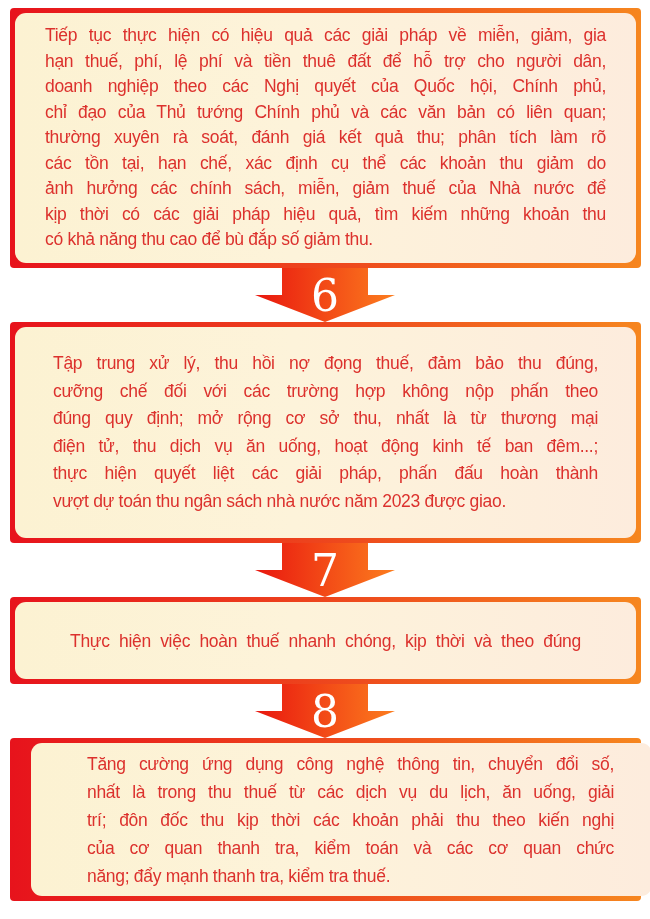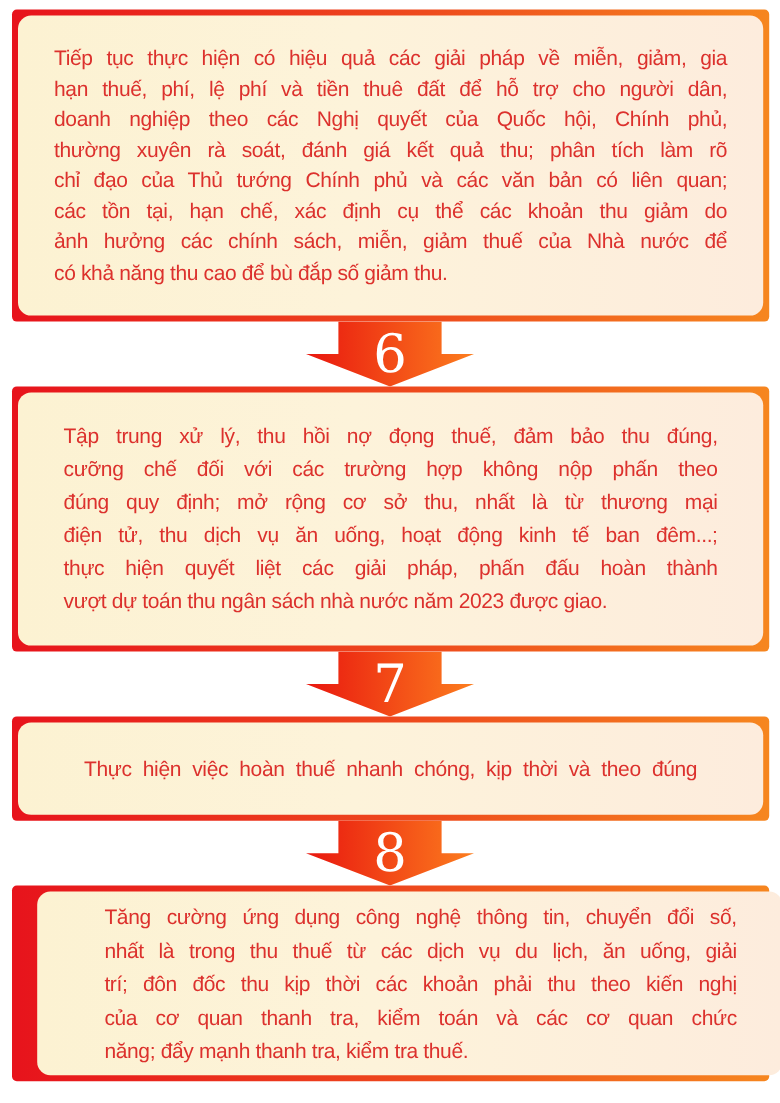--- a/index.html
+++ b/index.html
@@ -53,24 +53,25 @@
 <body>
 
 <div class="page">
 
   <section class="box b1">
     <div class="box-inner">
       <div class="box-text">
           <div class="tline">Tiếp tục thực hiện có hiệu quả các giải pháp về miễn, giảm, gia</div>
           <div class="tline">hạn thuế, phí, lệ phí và tiền thuê đất để hỗ trợ cho người dân,</div>
           <div class="tline">doanh nghiệp theo các Nghị quyết của Quốc hội, Chính phủ,</div>
+          <div class="tline">chỉ đạo của Thủ tướng Chính phủ và các văn bản có liên quan;</div>
           <div class="tline">thường xuyên rà soát, đánh giá kết quả thu; phân tích làm rõ</div>
-          <div class="tline">chỉ đạo của Thủ tướng Chính phủ và các văn bản có liên quan;</div>
           <div class="tline">các tồn tại, hạn chế, xác định cụ thể các khoản thu giảm do</div>
           <div class="tline">ảnh hưởng các chính sách, miễn, giảm thuế của Nhà nước để</div>
+          <div class="tline">kịp thời có các giải pháp hiệu quả, tìm kiếm những khoản thu</div>
           <div class="tline last">có khả năng thu cao để bù đắp số giảm thu.</div>
         </div>
     </div>
   </section>
 
   <div class="arrow-wrap">
     <svg width="140" height="54" viewBox="0 0 140 54">
       <defs>
         <linearGradient id="agrad1" x1="0" y1="0" x2="1" y2="0">
           <stop offset="0" stop-color="#e9170f"></stop>

